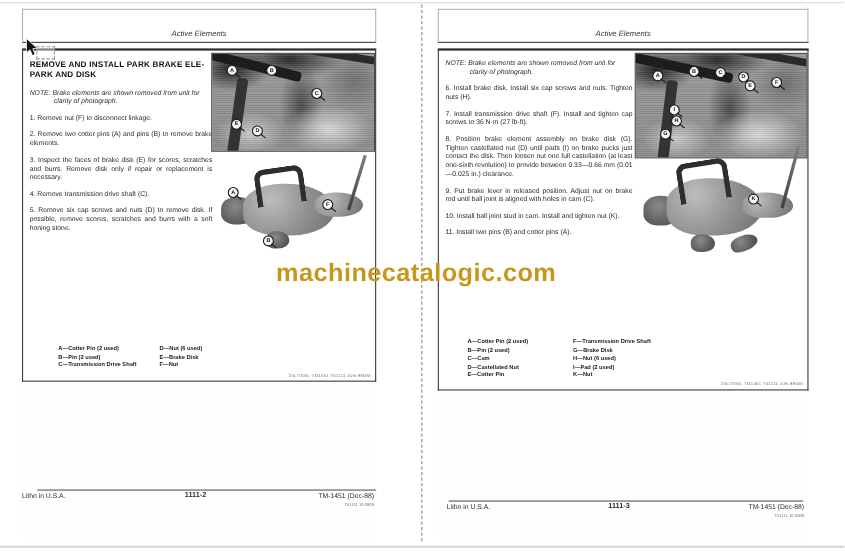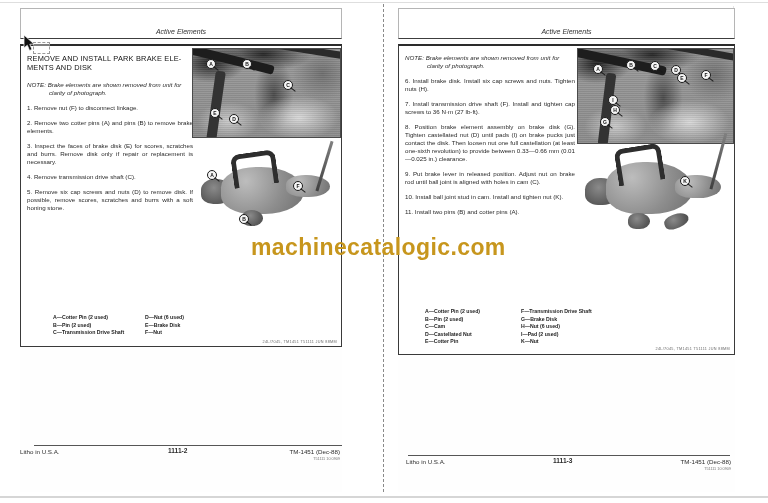--- a/index.html
+++ b/index.html
@@ -11,21 +11,21 @@
   .page-right-edge{position:absolute;left:733px;top:6px;width:1px;height:478px;background:#e4e4e4;}
 
   .header-box{position:absolute;left:0;right:0;top:0;height:29px;border:1px solid #b5b5b5;
               border-bottom:1px solid #3d3d3d;background:#fff;}
   .header-box .hdr-text{position:absolute;left:0;right:0;bottom:3px;text-align:center;
               font-style:italic;font-size:7px;color:#333;}
 
   .main-box{position:absolute;left:0;border:1px solid #3a3a3a;border-top:2px solid #2b2b2b;background:#fff;}
 
   .text-col{position:absolute;}
-  .ttl{font-size:7.4px;font-weight:normal;line-height:9px;letter-spacing:.2px;color:#111;}
+  .ttl{font-size:7.4px;font-weight:bold;line-height:9px;letter-spacing:.2px;color:#111;}
   .note{font-style:italic;font-size:6.2px;line-height:8px;margin:9px 0 0 0;
         padding-left:22px;text-indent:-22px;color:#2a2a2a;}
   .step{font-size:6.2px;line-height:8px;margin:7px 0 0 0;text-align:justify;color:#2a2a2a;}
 
   .photo{position:absolute;}
   .photo-framed{border:1px solid #4a4a4a;overflow:hidden;
     background:
       radial-gradient(ellipse 50px 28px at 12% 16%, #1e1e1e, rgba(0,0,0,0) 70%),
       radial-gradient(ellipse 70px 24px at 48% 6%, #262626, rgba(0,0,0,0) 70%),
       radial-gradient(ellipse 42px 40px at 88% 28%, #707070, rgba(0,0,0,0) 70%),
@@ -81,21 +81,21 @@
   <div class="page" style="left:20px;top:8px;width:322px;height:484px;">
 
     <div class="header-box">
       <div class="hdr-text">Active Elements</div>
     </div>
 
     <div class="main-box" style="top:36px;width:320px;height:300px;">
 
       <div class="text-col" style="left:6px;top:8px;width:166px;">
         <div class="ttl">REMOVE AND INSTALL PARK BRAKE ELE-</div>
-        <div class="ttl">MENTS AND DISK</div>
+        <div class="ttl">PARK AND DISK</div>
         <p class="note">NOTE: Brake elements are shown removed from unit for clarity of photograph.</p>
         <p class="step">1. Remove nut (F) to disconnect linkage.</p>
         <p class="step">2. Remove two cotter pins (A) and pins (B) to remove brake elements.</p>
         <p class="step">3. Inspect the faces of brake disk (E) for scores, scratches and burrs. Remove disk only if repair or replacement is necessary.</p>
         <p class="step">4. Remove transmission drive shaft (C).</p>
         <p class="step">5. Remove six cap screws and nuts (D) to remove disk. If possible, remove scores, scratches and burrs with a soft honing stone.</p>
       </div>
 
       <div class="photo photo-framed" style="left:171px;top:2px;width:147px;height:88px;">
         <div class="bar" style="left:-8px;top:6px;width:90px;height:9px;transform:rotate(14deg);"></div>

